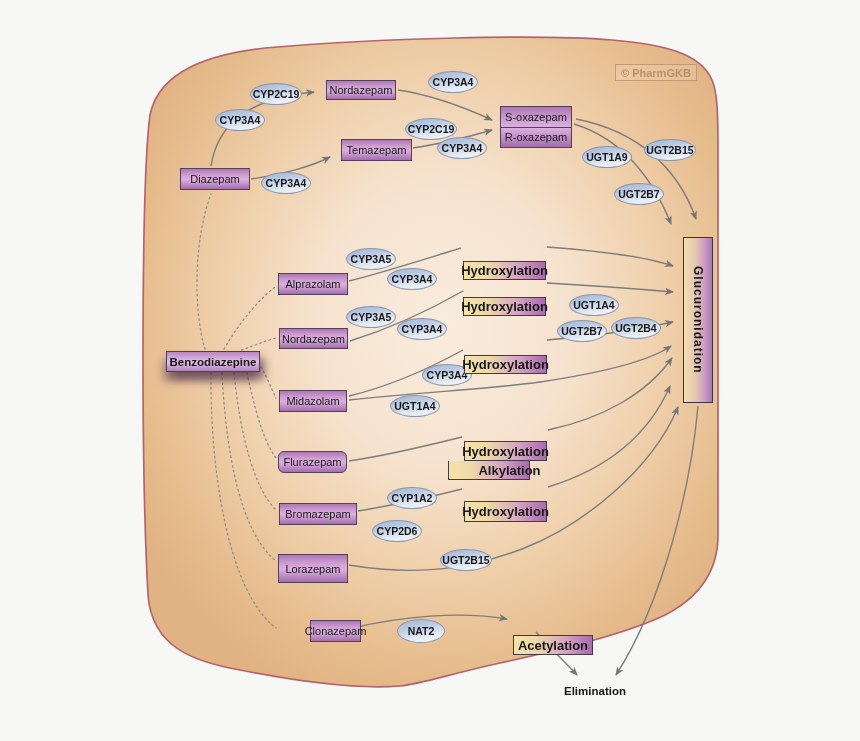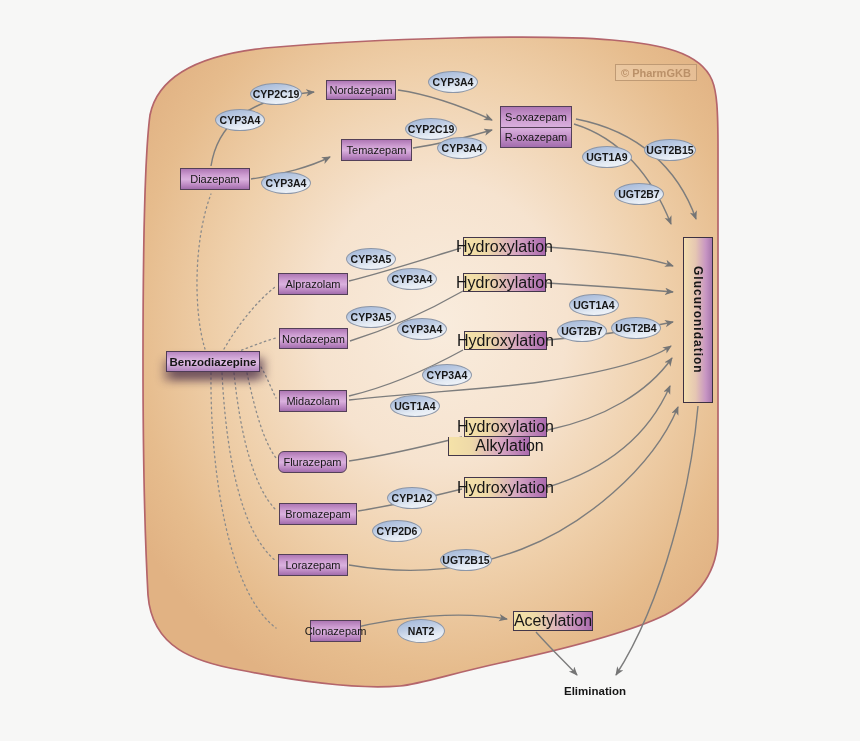--- a/index.html
+++ b/index.html
@@ -7,21 +7,21 @@
          font-family:"Liberation Sans",sans-serif;color:#161616;}
   .stage svg{position:absolute;left:0;top:0;}
   .node{position:absolute;display:flex;align-items:center;justify-content:center;
         box-sizing:border-box;text-align:center;white-space:nowrap;}
   .drug{background:linear-gradient(180deg,#ae77b4 0%,#cf9fd3 32%,#dab1de 52%,#c violet 0%,#c augment 0%,#c augment 0%) , #c08ec5;
         background:linear-gradient(180deg,#ae77b4 0%,#cf9fd3 32%,#dab1de 52%,#bf8cc5 78%,#a26dad 100%);
         border:1px solid #544058;font-size:11px;}
   .enzyme{background:linear-gradient(168deg,#9fb5d7 0%,#bccbe3 35%,#e4ebf4 70%,#f6f8fb 100%);
           border:1px solid #8c96a7;border-radius:50%;font-size:10.5px;font-weight:bold;}
   .process{background:linear-gradient(90deg,#f5e2a8 0%,#eed9a8 28%,#d5a4c2 66%,#aa69ae 100%);
-           border:1.6px solid #43374a;font-size:16px;font-weight:normal;}
+           border:1.6px solid #43374a;font-size:13px;font-weight:bold;margin-top:24px;}
   .gluc{background:linear-gradient(90deg,#f3dfb0 0%,#e5c6b2 42%,#c795c3 78%,#a877ad 100%);
         border:1.6px solid #3c3142;font-size:12px;font-weight:bold;
         writing-mode:vertical-rl;letter-spacing:1px;}
   .benzo{background:linear-gradient(180deg,#b886c1 0%,#d9b3df 40%,#dfbce4 55%,#b285bd 100%);
          border:1px solid #4f3c56;font-size:11.5px;
          box-shadow:5px 7px 9px rgba(70,42,70,.55),-3px 9px 9px rgba(70,42,70,.40);}
   .benzo::before{content:"";position:absolute;left:-6px;top:-5px;width:100%;height:100%;
          background:linear-gradient(180deg,#b886c1,#d2a9d9);border:1px solid #4f3c56;z-index:-1;}
   .oxa-row{height:20px;display:flex;align-items:center;justify-content:center;}
   .oxa-div{border-top:1px solid #544058;}
@@ -127,21 +127,21 @@
     </div>
   <div class="node drug" style="left:279px;top:390px;width:68px;height:22px;">
       <span>Midazolam</span>
     </div>
   <div class="node drug" style="left:278px;top:451px;width:69px;height:22px;border-radius:6px;">
       <span>Flurazepam</span>
     </div>
   <div class="node drug" style="left:279px;top:503px;width:78px;height:22px;">
       <span>Bromazepam</span>
     </div>
-  <div class="node drug" style="left:278px;top:554px;width:70px;height:22px;">
+  <div class="node drug" style="left:278px;top:554px;width:70px;height:29px;">
       <span>Lorazepam</span>
     </div>
   <div class="node drug" style="left:278px;top:620px;width:51px;height:22px;margin-left:32px;">
       <span>Clonazepam</span>
     </div>
 
   <div class="node benzo" style="left:166px;top:351px;width:94px;height:21px;font-weight:bold;">
       <span>Benzodiazepine</span>
     </div>
 

